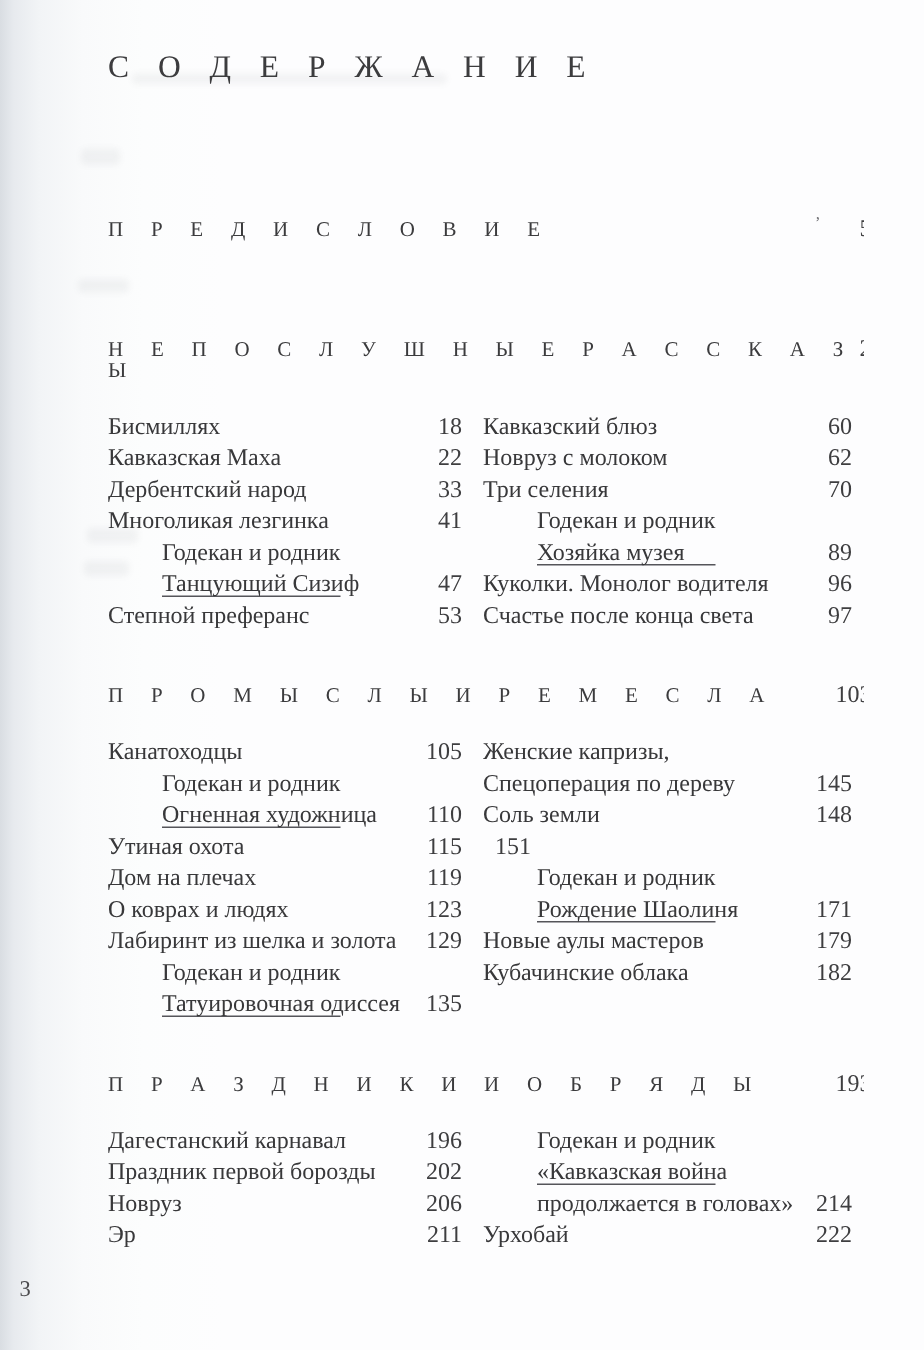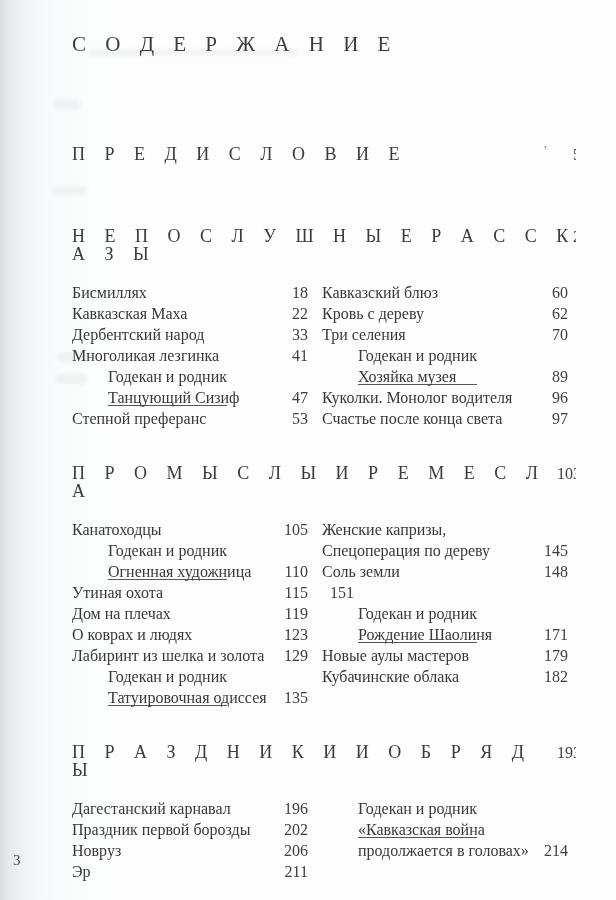--- a/index.html
+++ b/index.html
@@ -29,21 +29,21 @@
     font-weight: 400;
     letter-spacing: 7px;
     color: #3c3c3e;
   }
   .preface-row {
     display: flex; justify-content: space-between; align-items: baseline;
     margin-bottom: 64px;
     position: relative;
   }
   .preface-label, .section-title {
-    font-size: 18px; line-height: 1;
+    font-size: 14px; line-height: 1;
     letter-spacing: 4.5px;
     word-spacing: 6px;
     color: #3b3b3d;
   }
   .hdr-page {
     font-size: 16px; line-height: 1;
     letter-spacing: 0;
     color: #3e3e40;
   }
   .toc-section { margin-bottom: 33px; }
@@ -158,21 +158,21 @@
     <span class="entry-page">53</span>
   </div>
 </div>
       <div class="col col-right">
   <div class="entry">
     <span class="entry-title">Кавказский блюз</span>
     <span class="entry-page">60</span>
   </div>
 
   <div class="entry">
-    <span class="entry-title">Кровь с дереву</span>
+    <span class="entry-title">Новруз с молоком</span>
     <span class="entry-page">62</span>
   </div>
 
   <div class="entry">
     <span class="entry-title">Три селения</span>
     <span class="entry-page">70</span>
   </div>
 
   <div class="entry indent">
     <span class="entry-title underline">Годекан и родник</span>
@@ -329,20 +329,24 @@
   <div class="entry indent">
     <span class="entry-title">«Кавказская война</span>
     <span class="entry-page"></span>
   </div>
 
   <div class="entry indent">
     <span class="entry-title">продолжается в головах»</span>
     <span class="entry-page">214</span>
   </div>
 
+  <div class="entry">
+    <span class="entry-title">Урхобай</span>
+    <span class="entry-page">222</span>
+  </div>
 </div>
     </div>
   </section>
 </div>
   </div>
 
   <div class="folio">3</div>
 </div>
 
 </body></html>

